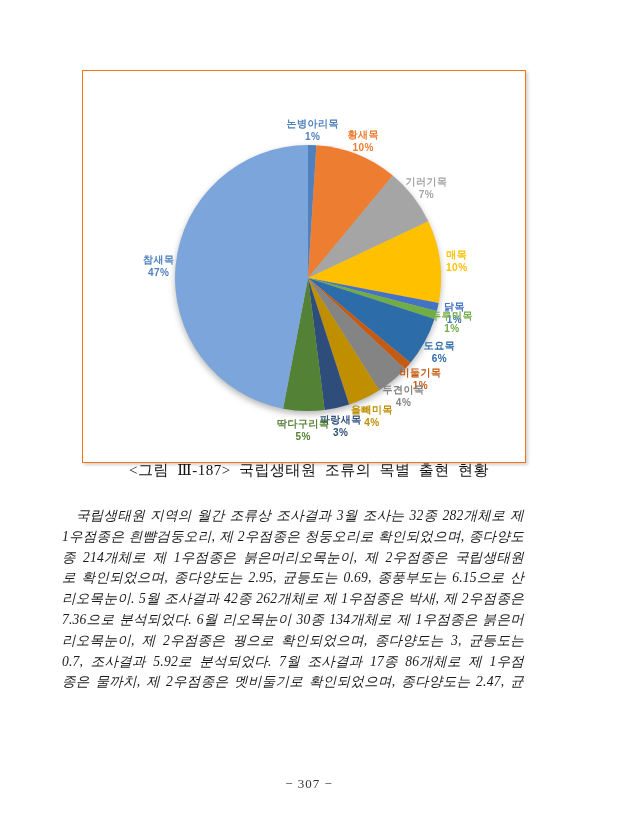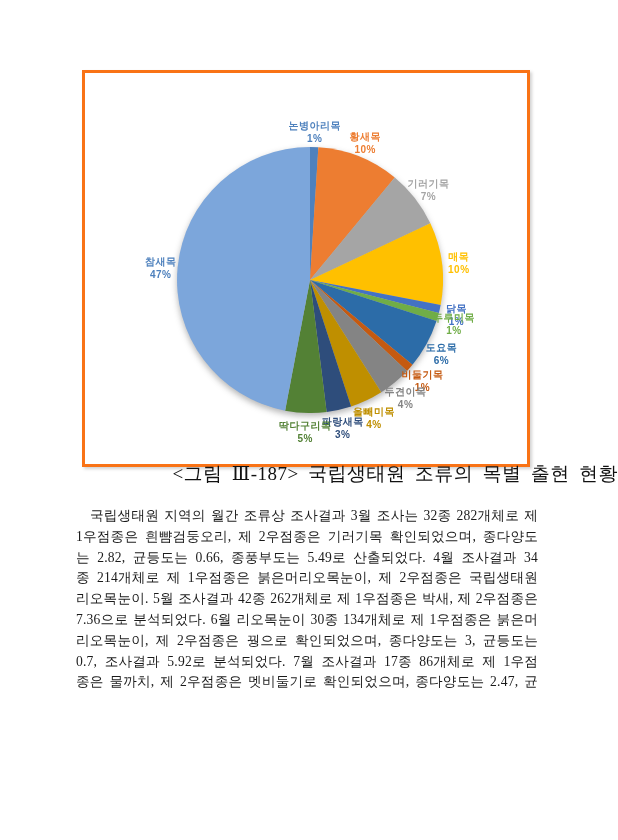--- a/index.html
+++ b/index.html
@@ -8,47 +8,48 @@
     width:618px;height:840px;
     background:#ffffff;
     font-family:"Liberation Serif","DejaVu Serif",serif;
     overflow:hidden;
   }
   .chart-box{
     position:absolute;
     left:82px;top:70px;
     width:442px;height:391px;
     background:#ffffff;
-    border:3px solid #f97316;
+    border:1px solid #f97316;
     box-shadow:2px 2px 3px rgba(0,0,0,0.18);
   }
   .chart-box svg{display:block;width:442px;height:391px;}
   .pie-group{filter:drop-shadow(0px 3px 3px rgba(90,90,90,0.45));}
   .slice-label{
     font-family:"Liberation Sans","DejaVu Sans",sans-serif;
     font-size:10px;
     font-weight:bold;
     letter-spacing:0.5px;
   }
   .caption{
     position:absolute;
     left:0;top:461px;
     width:618px;
-    text-align:right;
-    font-size:19px;
+    text-align:center;
+    font-size:15px;
     color:#111111;
     word-spacing:4px;
     letter-spacing:0.5px;
   }
   .body-text{
     position:absolute;
-    left:76px;top:506px;
+    left:62px;top:506px;
     width:462px;
     font-size:13.6px;
     color:#1a1a1a;
+    font-style:italic;
   }
   .body-line{
     height:20.8px;
     line-height:20.8px;
     text-align:justify;
     text-align-last:justify;
     white-space:nowrap;
     letter-spacing:0.2px;
   }
   .body-line:first-child{text-indent:14px;}
@@ -99,24 +100,25 @@
           <text x="220.3" y="355.9" text-anchor="middle" fill="#538135" class="slice-label"><tspan x="220.3" dy="0">딱다구리목</tspan><tspan x="220.3" dy="13">5%</tspan></text>
           <text x="75.7" y="191.9" text-anchor="middle" fill="#4E81BD" class="slice-label"><tspan x="75.7" dy="0">참새목</tspan><tspan x="75.7" dy="13">47%</tspan></text>
         </g>
     </svg>
   </figure>
 
   <div class="caption">&lt;그림 Ⅲ-187&gt; 국립생태원 조류의 목별 출현 현황</div>
 
   <div class="body-text">
       <div class="body-line">국립생태원 지역의 월간 조류상 조사결과 3월 조사는 32종 282개체로 제</div>
-      <div class="body-line">1우점종은 흰뺨검둥오리, 제 2우점종은 기러기목 확인되었으며, 종다양도</div>
-      <div class="body-line">는 2.82, 균등도는 0.66, 종풍부도는 5.49로 산출되었다. 4월 조사결과 34</div>
+      <div class="body-line">1우점종은 흰뺨검둥오리, 제 2우점종은 청둥오리로 확인되었으며, 종다양도</div>
       <div class="body-line">종 214개체로 제 1우점종은 붉은머리오목눈이, 제 2우점종은 국립생태원</div>
+      <div class="body-line">로 확인되었으며, 종다양도는 2.95, 균등도는 0.69, 종풍부도는 6.15으로 산</div>
       <div class="body-line">리오목눈이. 5월 조사결과 42종 262개체로 제 1우점종은 박새, 제 2우점종은</div>
       <div class="body-line">7.36으로 분석되었다. 6월 리오목눈이 30종 134개체로 제 1우점종은 붉은머</div>
       <div class="body-line">리오목눈이, 제 2우점종은 꿩으로 확인되었으며, 종다양도는 3, 균등도는</div>
       <div class="body-line">0.7, 조사결과 5.92로 분석되었다. 7월 조사결과 17종 86개체로 제 1우점</div>
       <div class="body-line">종은 물까치, 제 2우점종은 멧비둘기로 확인되었으며, 종다양도는 2.47, 균</div>
     </div>
 
+  <div class="page-number">− 307 −</div>
 
 </div>
 
 </body></html>

